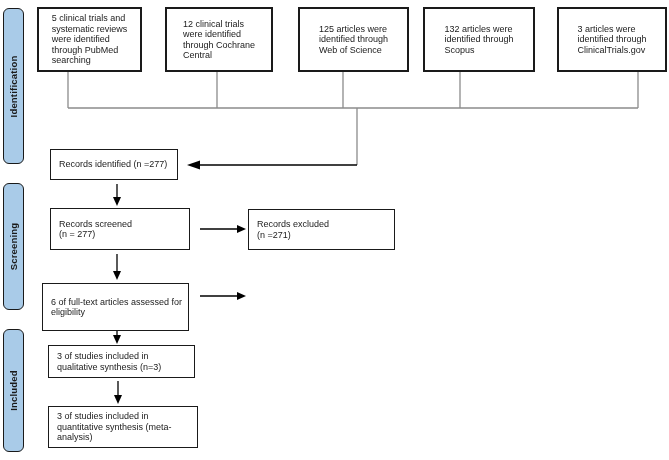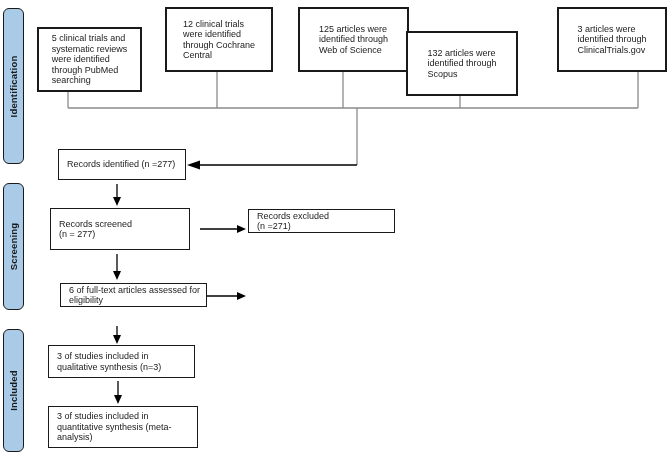--- a/index.html
+++ b/index.html
@@ -20,30 +20,30 @@
   .connectors{position:absolute;left:0;top:0;width:669px;height:460px;pointer-events:none;}
   .box{
     position:absolute;box-sizing:border-box;background:var(--c-bg);
     display:flex;align-items:center;
     font-size:9px;line-height:10.5px;
   }
   .box .txt{white-space:pre-line;text-align:left;}
   .src{border:2px solid var(--c-box-border);justify-content:center;padding:2px 4px;}
   .flow{border:1.5px solid var(--c-box-border);padding-left:8px;padding-right:2px;}
   
-  .b-src0{left:37px;top:7px;width:105px;height:65px;margin-top:20px;}
+  .b-src0{left:37px;top:7px;width:105px;height:65px;}
   .b-src1{left:165px;top:7px;width:108px;height:65px;}
   .b-src2{left:298px;top:7px;width:111px;height:65px;}
-  .b-src3{left:406px;top:7px;width:112px;height:65px;margin-top:24px;}
+  .b-src3{left:423px;top:7px;width:112px;height:65px;}
   .b-src4{left:557px;top:7px;width:110px;height:65px;}
   
-  .b-identified{left:58px;top:149px;width:128px;height:31px;}
+  .b-identified{left:50px;top:149px;width:128px;height:31px;}
   .b-screened{left:50px;top:208px;width:140px;height:42px;}
-  .b-rec-excluded{left:248px;top:209px;width:147px;height:24px;}
-  .b-assessed{left:60px;top:283px;width:147px;height:24px;align-items:center;}
+  .b-rec-excluded{left:248px;top:209px;width:147px;height:41px;}
+  .b-assessed{left:42px;top:283px;width:147px;height:48px;align-items:center;}
   .b-ft-excluded{left:247px;top:283px;width:147px;height:40px;}
   .b-qualitative{left:48px;top:345px;width:147px;height:33px;}
   .b-quantitative{left:48px;top:406px;width:150px;height:42px;}
   
   .stage{
     position:absolute;left:3px;width:21px;box-sizing:border-box;
     background:var(--c-stage-fill);border:1.5px solid var(--c-stage-border);
     border-radius:6px;display:flex;align-items:center;justify-content:center;
   }
   .stage span{

